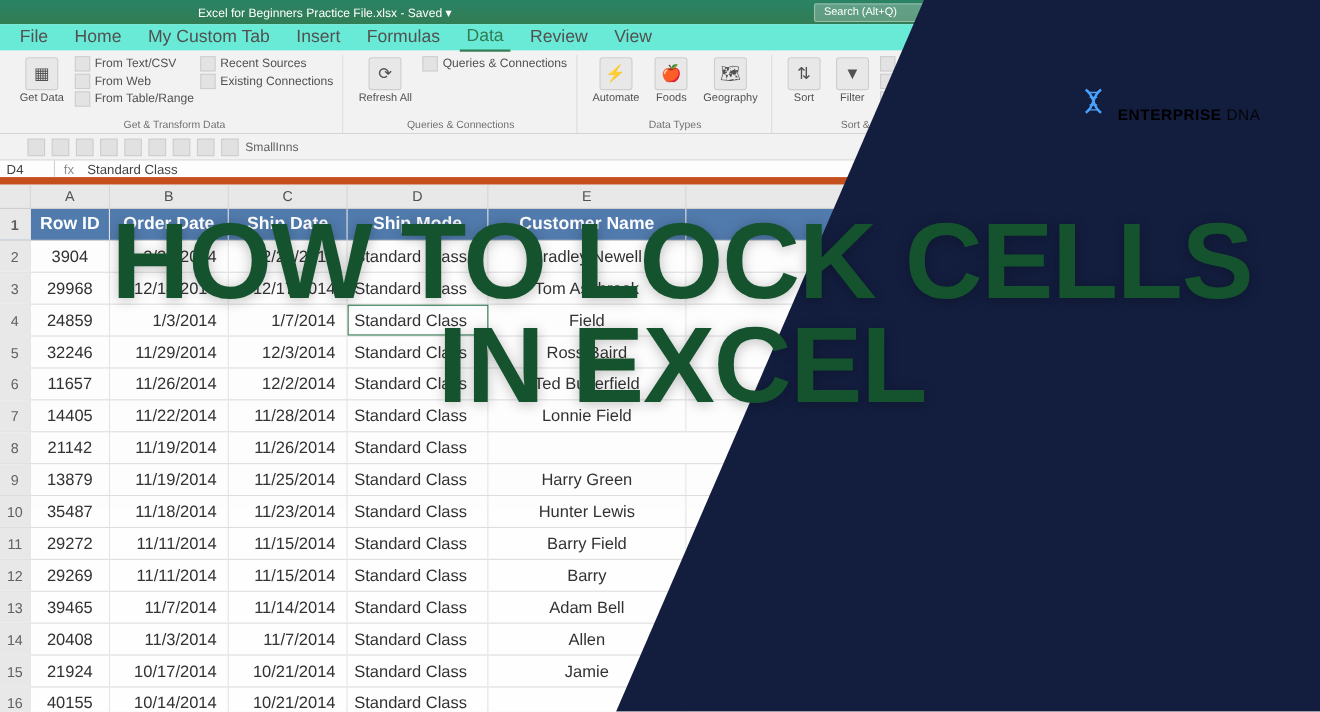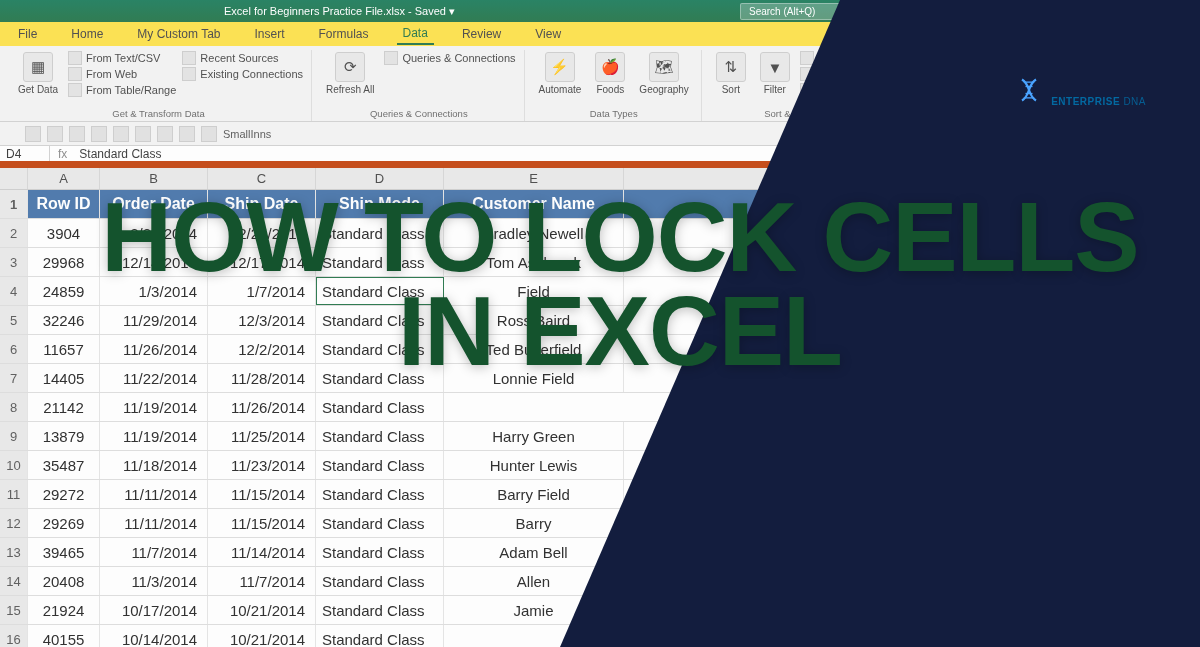--- a/index.html
+++ b/index.html
@@ -20,40 +20,40 @@
     .titlebar {
       height: 22px;
       background: linear-gradient(#1a7a5a, #217346);
       display: flex;
       align-items: center;
       color: #fff;
       font-size: 11px;
       padding: 0 180px 0 180px;
       justify-content: space-between;
     }
-    .titlebar-left { flex: 1; margin-left: 44px; }
+    .titlebar-left { flex: 1; }
     .search-box {
       width: 280px;
       height: 17px;
       background: rgba(255,255,255,0.25);
       border: 1px solid rgba(255,255,255,0.35);
       border-radius: 2px;
       font-size: 10px;
       color: #fff;
       padding: 0 8px;
       line-height: 16px;
     }
     .menubar {
       height: 24px;
-      background: #fde047;
+      background: #5eead4;
       display: flex;
       align-items: center;
-      gap: 22px;
+      gap: 12px;
       padding: 0 12px;
-      font-size: 12px;
+      font-size: 16px;
       color: #444;
     }
     .menubar .tab { padding: 3px 6px; cursor: pointer; }
     .menubar .tab.active { border-bottom: 2px solid #217346; color: #217346; font-weight: 500; }
     .ribbon {
       height: 76px;
       background: #f3f3f3;
       border-bottom: 1px solid #d0d0d0;
       display: flex;
       align-items: stretch;
@@ -194,21 +194,21 @@
       display:flex;
       align-items:center;
       gap: 8px;
       pointer-events:none;
     }
     .dna-icon {
       width:28px; height:28px;
       position:relative;
     }
     .dna-icon svg { width:100%; height:100%; }
-    .logo-text { color:#0369a1; font-size:10px; font-weight:700; letter-spacing:0.5px;margin-top:24px; }
+    .logo-text { color:#000000; font-size:14px; font-weight:700; letter-spacing:0.5px;margin-top:24px; }
     .logo-text .thin { font-weight:300; opacity:0.85; }
   </style>
 </head>
 <body>
 
 <div class="excel-bg">
 
   <div class="titlebar">
     <span class="titlebar-left">Excel for Beginners Practice File.xlsx - Saved ▾</span>
     <div class="search-box" title="Search (Alt+Q)">Search (Alt+Q)</div>

